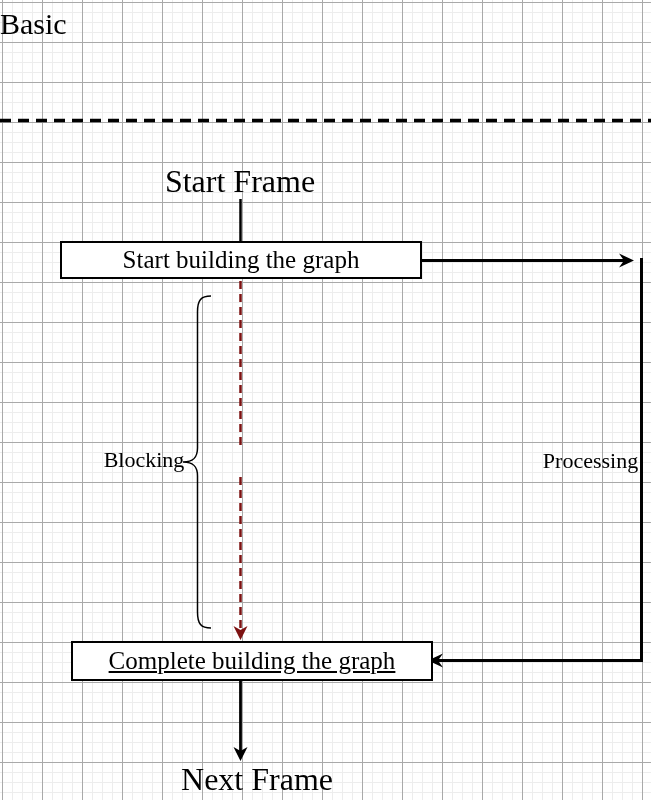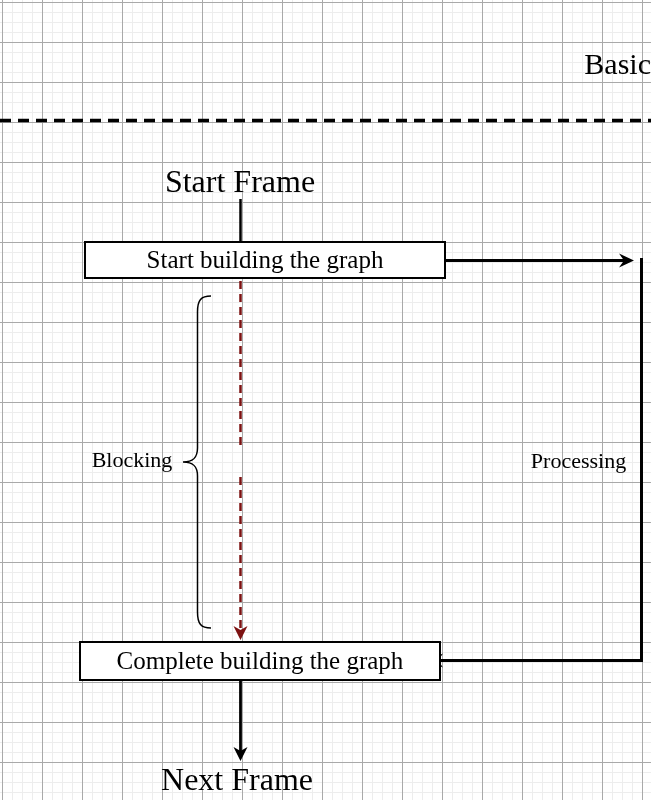--- a/index.html
+++ b/index.html
@@ -14,39 +14,39 @@
       linear-gradient(to bottom,#a9a9a9 1px,transparent 1px),
       linear-gradient(to right,#ededed 1px,transparent 1px),
       linear-gradient(to bottom,#ededed 1px,transparent 1px);
     background-size:40px 40px,40px 40px,10px 10px,10px 10px;
     background-position:2px 2px,2px 2px,2px 2px,2px 2px;
     color:#000;
   }
   #lines{position:absolute;left:0;top:0;width:651px;height:800px;}
   .title{
     position:absolute;left:0;top:5px;width:651px;
-    text-align:right;font-size:30px;line-height:38px;color:#000;margin-top:40px;
+    text-align:left;font-size:30px;line-height:38px;color:#000;
   }
   .frame-label{
     position:absolute;text-align:center;
     font-size:32px;line-height:32px;color:#000;white-space:nowrap;
   }
   #start-frame{left:140px;top:165px;width:200px;}
-  #next-frame{left:137px;top:763px;width:200px;}
+  #next-frame{left:157px;top:763px;width:200px;}
   .node-box{
     position:absolute;box-sizing:border-box;
     background:#ffffff;border:2px solid #000;
     display:flex;align-items:center;justify-content:center;
     font-size:25px;white-space:nowrap;
   }
-  #box-start{left:60px;top:241px;width:362px;height:38px;margin-left:24px;}
-  #box-complete{left:79px;top:641px;width:362px;height:40px;}
+  #box-start{left:60px;top:241px;width:362px;height:38px;}
+  #box-complete{left:71px;top:641px;width:362px;height:40px;text-decoration:underline;}
   .side-label{
     position:absolute;text-align:center;
-    font-size:22px;line-height:26px;color:#000;white-space:nowrap;
+    font-size:22px;line-height:26px;color:#000;white-space:nowrap;margin-left:12px;
   }
   #blocking{left:82px;top:447px;width:100px;}
   #duration{left:205px;top:443px;width:81px;}
   #processing{left:522px;top:448px;width:113px;}
 </style>
 </head>
 <body>
 
 <div id="canvas">
 

